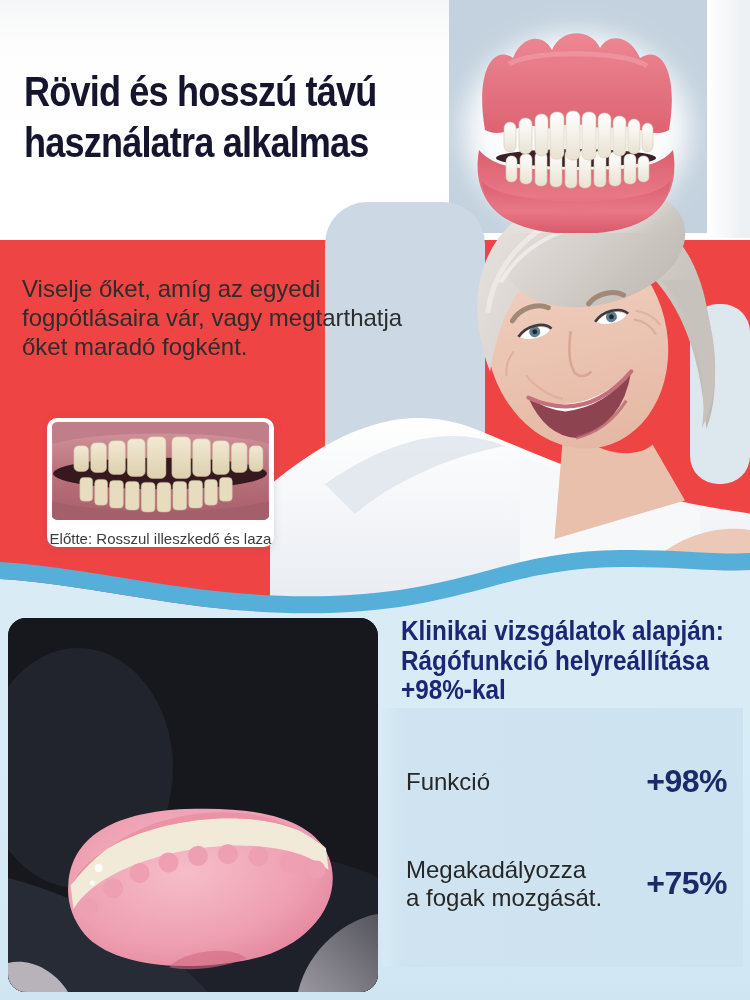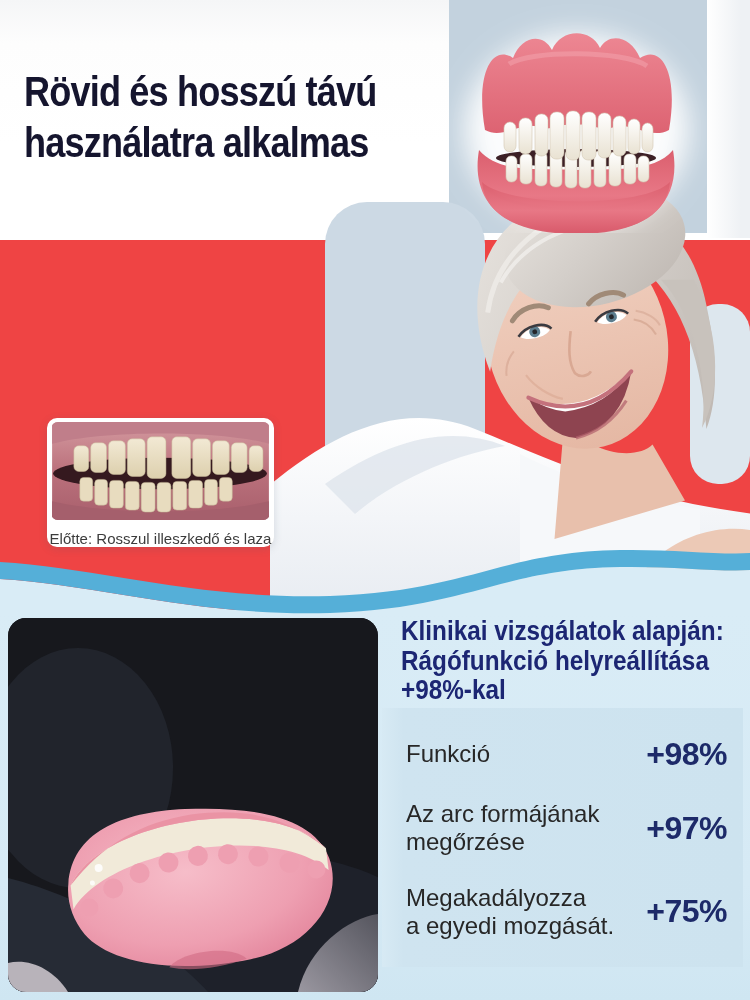--- a/index.html
+++ b/index.html
@@ -180,20 +180,21 @@
           <path d="M-52,-10 Q0,26 54,-18 Q36,34 -12,38 Q-42,30 -52,-10 Z" fill="#8e4450"></path>
           <path d="M-48,-8 Q0,18 50,-16 Q24,12 -18,10 Q-38,4 -48,-8 Z" fill="#fdfdfc"></path>
           <path d="M-52,-10 Q0,26 54,-18" fill="none" stroke="#c4717c" stroke-width="4" stroke-linecap="round"></path>
           <path d="M-12,38 Q20,36 44,10" fill="none" stroke="#b05f6b" stroke-width="3" opacity=".7"></path>
         </g>
         <path d="M-58,30 C-52,44 -40,56 -28,62" fill="none" stroke="#dcab96" stroke-width="2.2" opacity=".7"></path>
       </g>
     </svg>
   </div>
 
+  <p class="intro">Viselje őket, amíg az egyedi fogpótlásaira vár, vagy megtarthatja őket maradó fogként.</p>
 
   <div class="before-card">
     <svg class="before-photo" viewBox="0 0 219 99">
       <defs>
         <linearGradient id="gumsB" x1="0" y1="0" x2="0" y2="1">
           <stop offset="0" stop-color="#d49aa0"></stop>
             <stop offset=".5" stop-color="#bb717c"></stop>
             <stop offset="1" stop-color="#a85f6c"></stop>
         </linearGradient>
         <linearGradient id="tB" x1="0" y1="0" x2="0" y2="1">
@@ -293,24 +294,19 @@
     <span class="cond">Rágófunkció helyreállítása</span><br>
     <span class="cond">+98%-kal</span>
   </div>
 
   <div class="stats-panel">
     <div class="stat-row">
       <span class="stat-label">Funkció</span>
       <span class="stat-value">+98%</span>
     </div>
     <div class="stat-row">
-      <span class="stat-label">Az arc formájának
-megőrzése</span>
-      <span class="stat-value">+97%</span>
-    </div>
-    <div class="stat-row">
       <span class="stat-label">Megakadályozza
-a egyedi mozgását.</span>
+a fogak mozgását.</span>
       <span class="stat-value">+75%</span>
     </div>
   </div>
 
 </div>
 
 </body></html>

